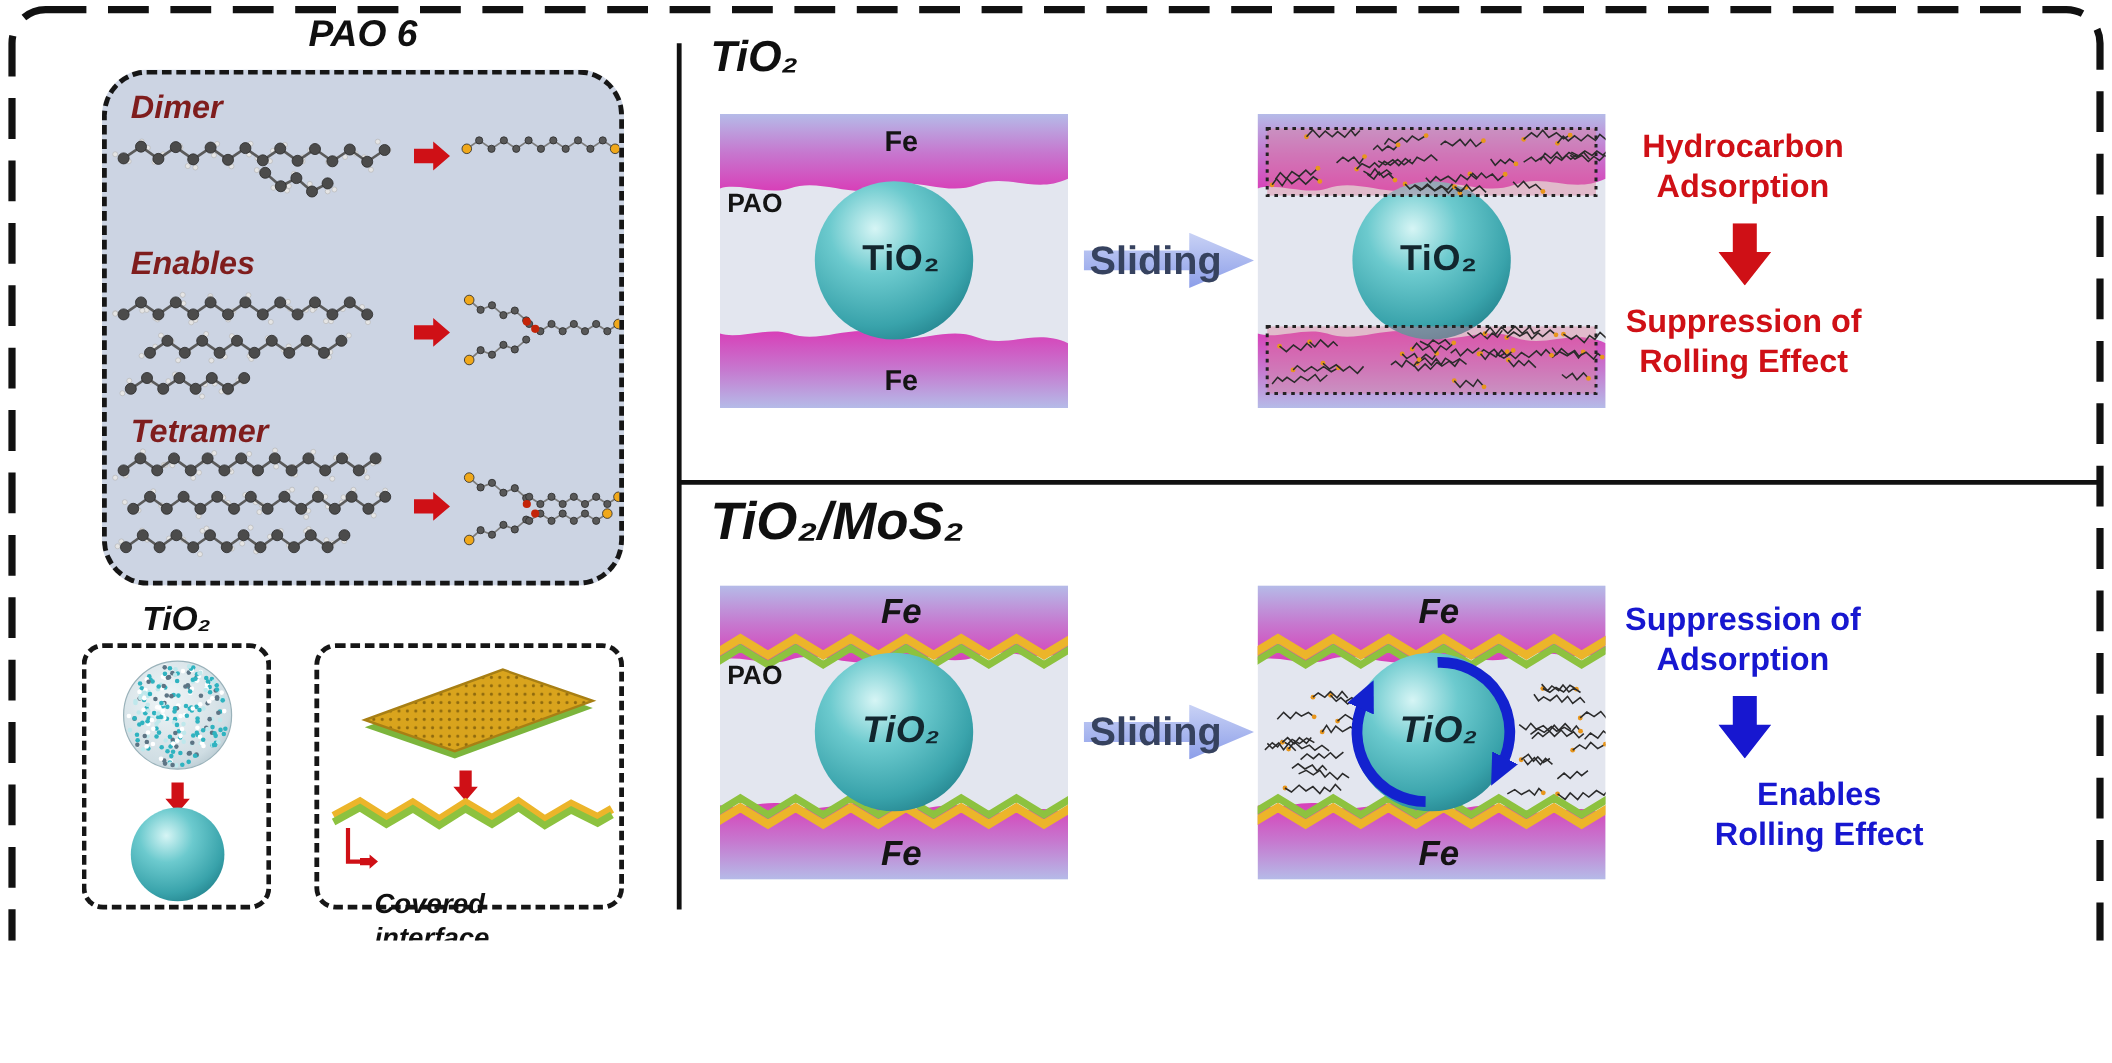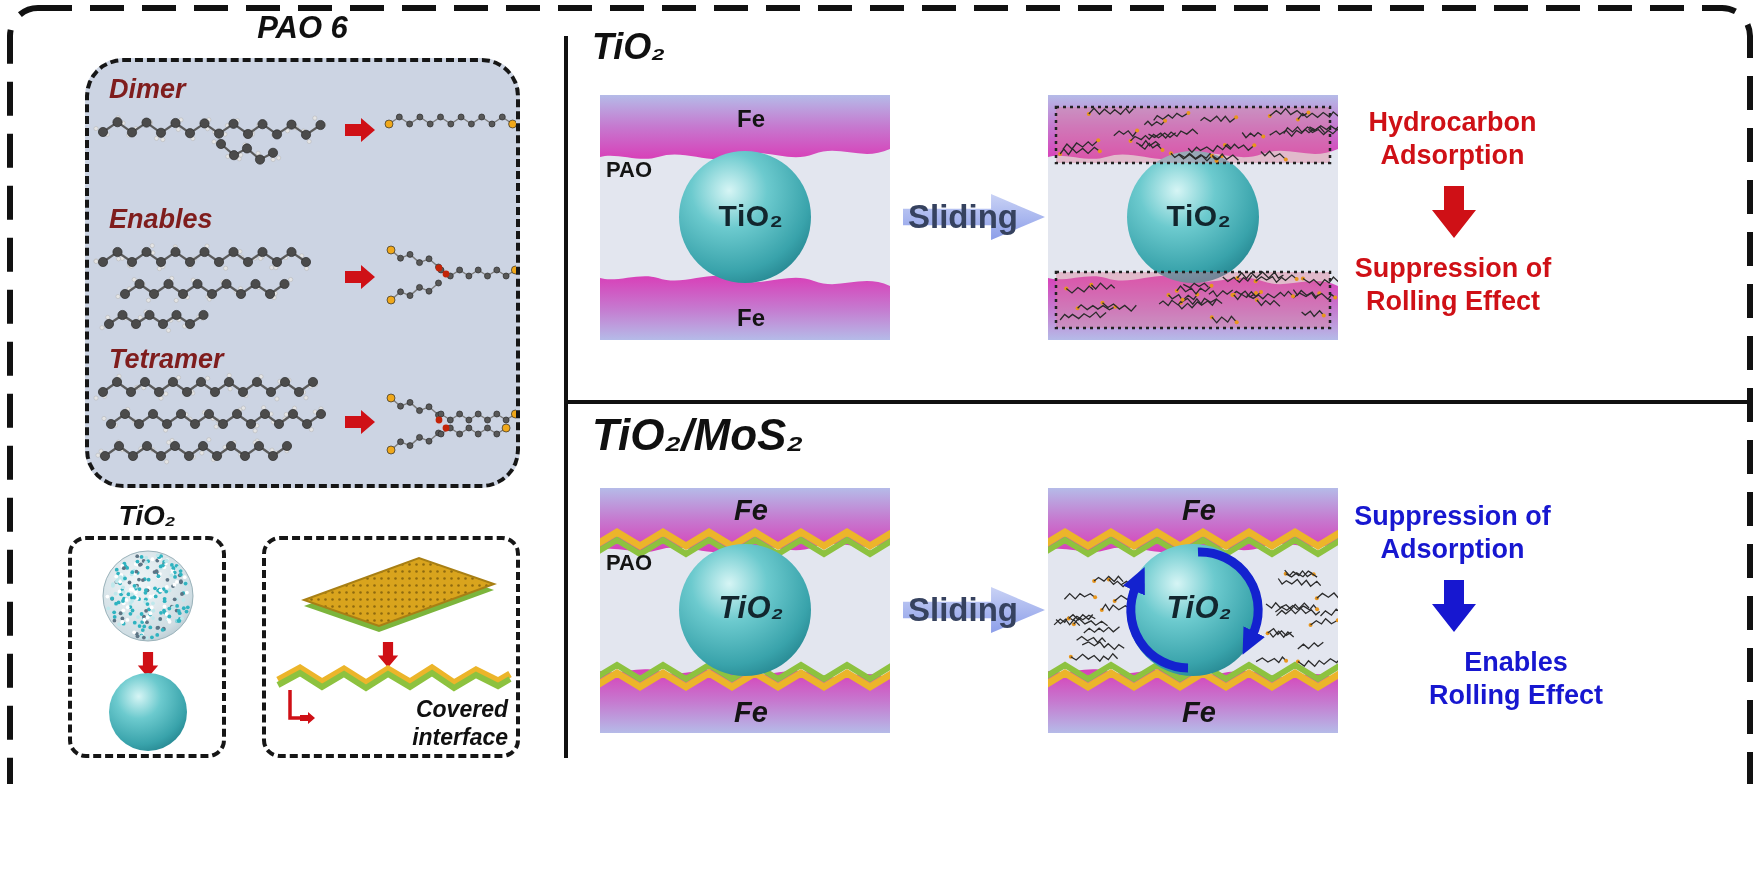--- a/index.html
+++ b/index.html
@@ -6,21 +6,21 @@
   body { background:#fff; font-family:"Liberation Sans", sans-serif; }
   .figure { position:relative; width:1760px; height:784px; background:#fff; overflow:hidden; }
   .abs { position:absolute; }
   .ttl { position:absolute; font-weight:bold; font-style:italic; color:#101010; }
   .mol-box { position:absolute; left:85px; top:58px; width:435px; height:430px;
              background:#ccd4e3; border:4px dashed #161616; border-radius:38px; }
   .mol-label { position:absolute; font-weight:bold; font-style:italic; font-size:27px; color:#7f1d1d; }
   .small-box { position:absolute; border:4px dashed #161616; border-radius:18px; background:#fff; }
   .small-ttl { position:absolute; font-weight:bold; font-style:italic; font-size:28px; color:#101010; text-align:center; }
   .covered { position:absolute; font-weight:bold; font-style:italic; font-size:23px; line-height:1.2;
-             color:#101010; text-align:right; white-space:pre-line; }
+             color:#101010; text-align:left; white-space:pre-line;margin-top:44px; }
   .diagram { position:absolute; width:290px; height:245px; }
   .diagram svg { position:absolute; left:0; top:0; }
   .dlabel { position:absolute; font-weight:bold; color:#141414; }
   .dlabel.center { left:12px; right:0; text-align:center; }
   .dlabel.it { font-style:italic; }
   .particle-label { color:#12262e; letter-spacing:0.5px; }
   .slide { position:absolute; width:142px; height:46px; }
   .slide .arrow-body { position:absolute; left:0; top:0; width:100%; height:100%;
       background:linear-gradient(180deg,#c9d2f5,#8c9ee9);
       clip-path:polygon(0 32%,62% 32%,62% 0,100% 50%,62% 100%,62% 68%,0 68%); }

